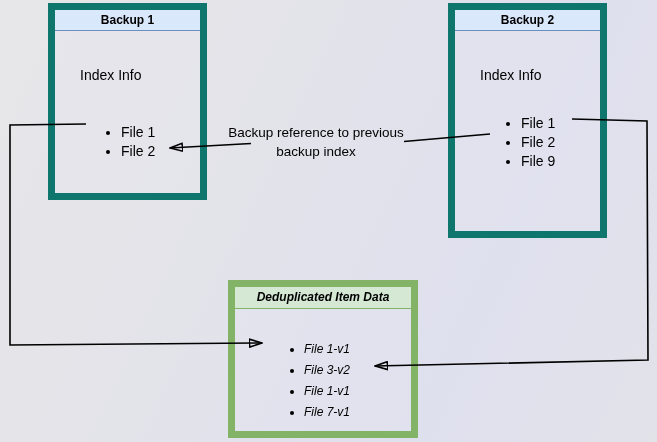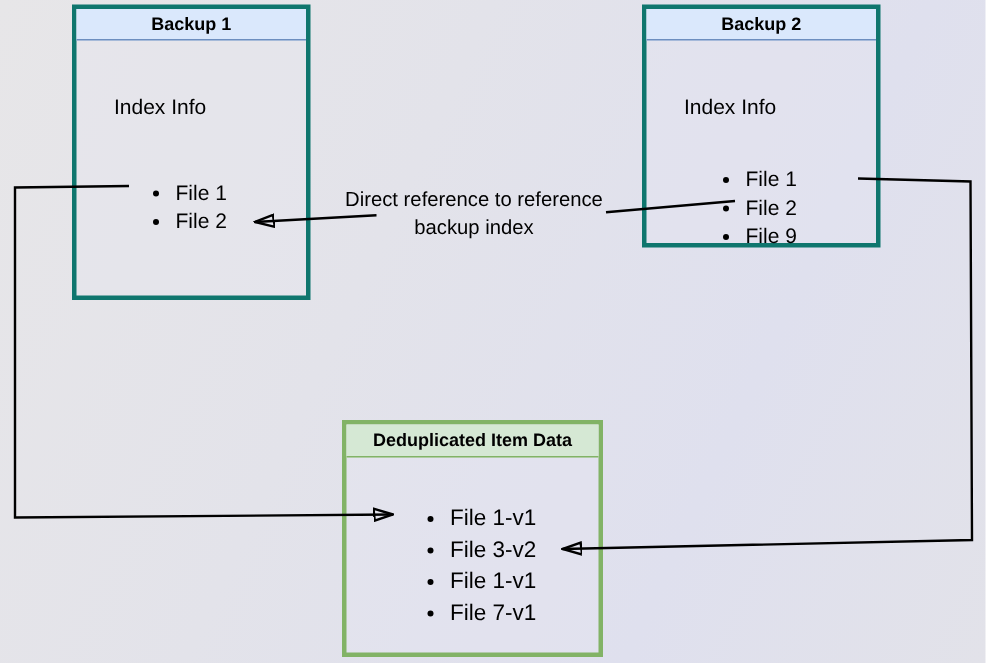--- a/index.html
+++ b/index.html
@@ -6,52 +6,52 @@
   body {
     width: 657px; height: 442px;
     position: relative;
     overflow: hidden;
     background: linear-gradient(115deg, #e7e6e8 0%, #e3e3ea 38%, #dfe0ee 72%, #e2e2e9 100%);
     font-family: "Liberation Sans", sans-serif;
     color: #000;
   }
   .box {
     position: absolute;
-    border: 3px solid #0f766e;
+    border: 7px solid #0f766e;
     box-sizing: border-box;
     background: rgba(232, 233, 244, 0.25);
   }
   .box-header {
     height: 20px;
     line-height: 20px;
     text-align: center;
     font-weight: bold;
     font-size: 12px;
     background: #dae8fc;
     border-bottom: 1px solid #6c8ebf;
   }
   #backup1 { left: 48px; top: 3px; width: 159px; height: 197px; }
-  #backup2 { left: 428px; top: 3px; width: 159px; height: 162px; }
-  #dedup   { left: 228px; top: 280px; width: 174px; height: 158px; border-color: #82b366; }
+  #backup2 { left: 448px; top: 3px; width: 159px; height: 235px; }
+  #dedup   { left: 228px; top: 280px; width: 190px; height: 158px; border-color: #82b366; font-style: italic; }
   #dedup .box-header { background: #d5e8d4; border-bottom: 1px solid #82b366; height: 21px; line-height: 21px; }
   .index-label {
     position: absolute;
     left: 25px; top: 57px;
     font-size: 14px;
   }
   ul.files {
     position: absolute;
     margin: 0;
     list-style: disc;
     font-size: 14px;
     line-height: 19px;
   }
   #backup1 ul.files { top: 113px; left: 0; padding-left: 66px; }
   #backup2 ul.files { top: 104px; left: 0; padding-left: 66px; }
-  #dedup   ul.files { top: 52px;  left: 0; padding-left: 69px; font-size: 15px; line-height: 21px; text-align: right; }
+  #dedup   ul.files { top: 52px;  left: 0; padding-left: 69px; font-size: 12px; line-height: 21px; text-align: right; }
   .annotation {
     position: absolute;
     left: 228px; top: 123px; width: 176px;
     font-size: 13.5px;
     line-height: 19px;
     text-align: center;
   }
   svg.connectors {
     position: absolute;
     left: 0; top: 0;
@@ -89,21 +89,21 @@
 <div class="box" id="dedup">
   <div class="box-header">Deduplicated Item Data</div>
   <ul class="files">
     <li>File 1-v1</li>
     <li>File 3-v2</li>
     <li>File 1-v1</li>
     <li>File 7-v1</li>
   </ul>
 </div>
 
-<div class="annotation">Direct reference to reference backup index</div>
+<div class="annotation">Backup reference to previous backup index</div>
 
 <svg class="connectors" width="657" height="442" viewBox="0 0 657 442">
   <defs>
     <marker id="arrow" markerUnits="userSpaceOnUse" markerWidth="14" markerHeight="10" refX="13" refY="5" orient="auto">
       <path d="M0,1 L13,5 L0.8,9 Z" fill="#000" stroke="none"></path>
     </marker>
   </defs>
 
   <path d="M490,134 L404,141.5"></path>
 

